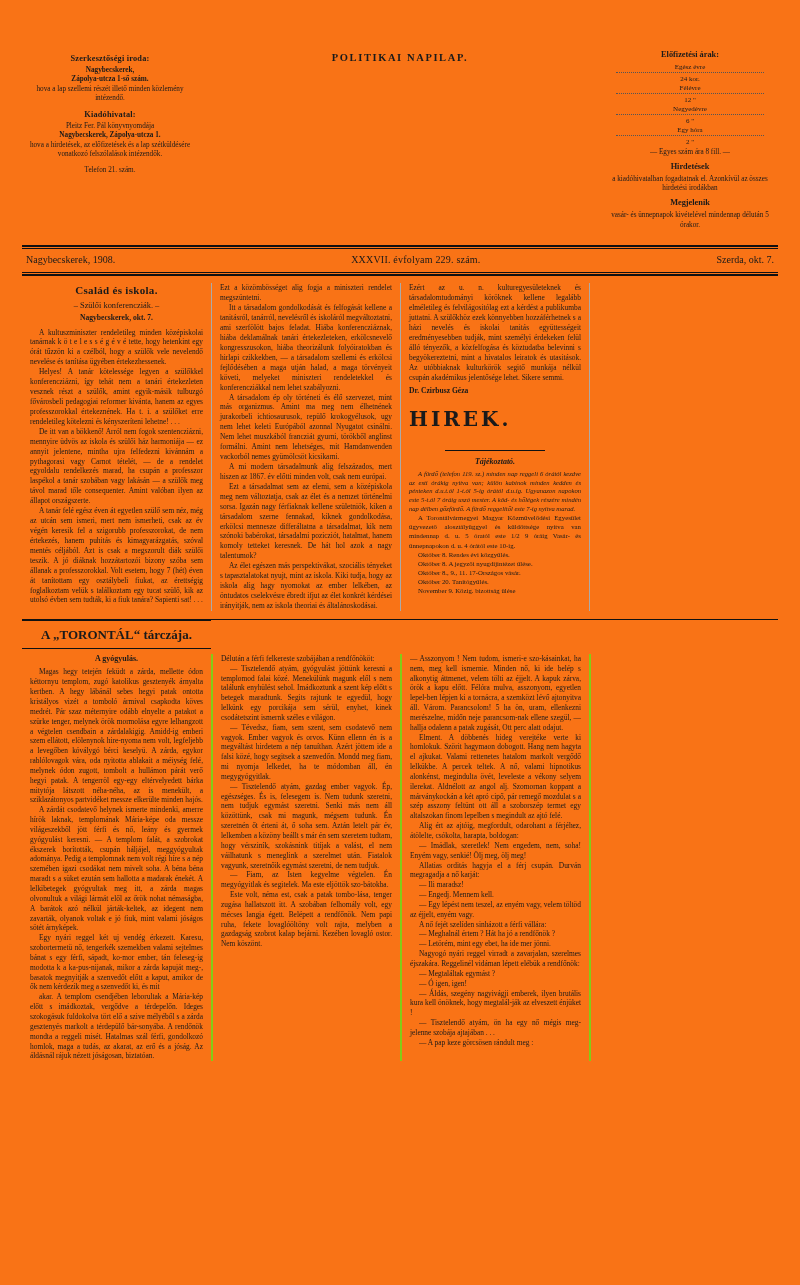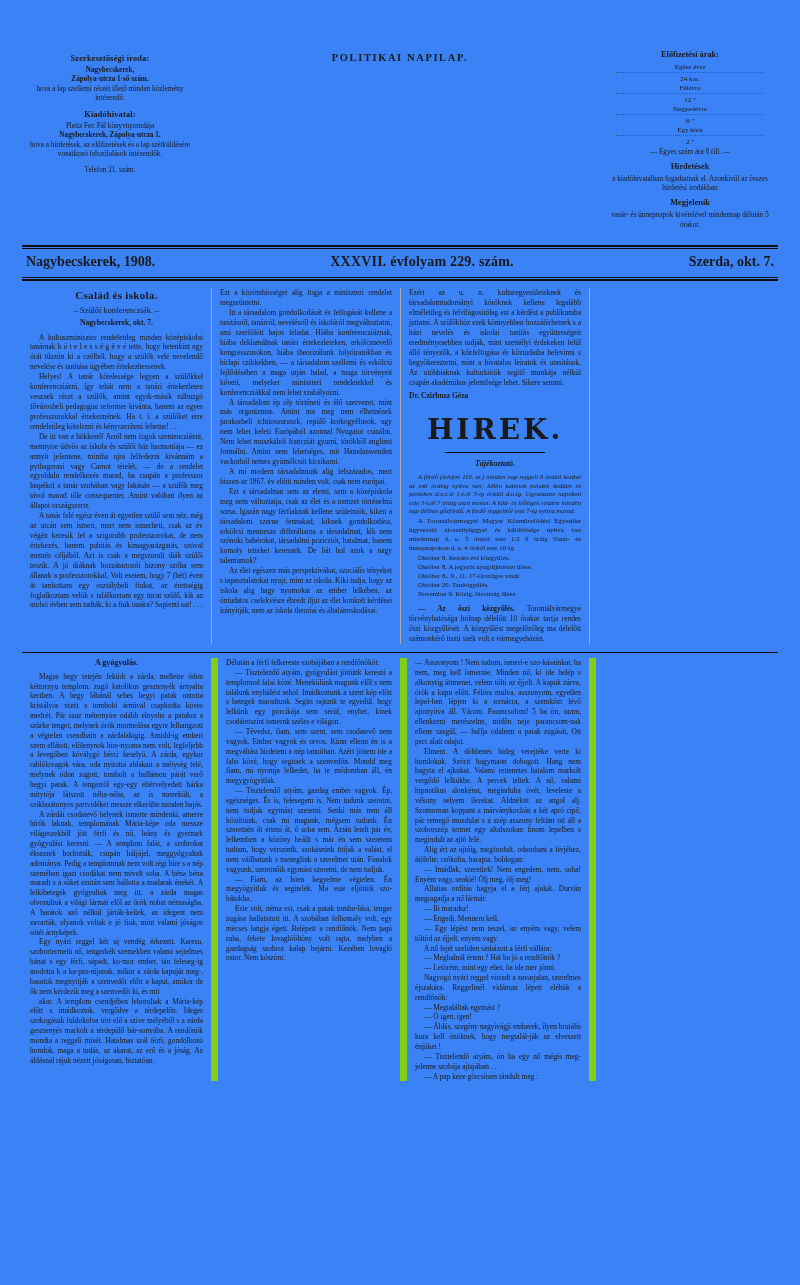--- a/index.html
+++ b/index.html
@@ -13,21 +13,21 @@
     font-family: "Liberation Serif", serif;
     color: #1a1a1a;
     position: relative;
     overflow: hidden;
   }
   .page {
     width: 800px;
     height: 1285px;
     padding: 0;
     box-sizing: border-box;
-    background: #3b82f6;
+    background: #f97316;
     position: relative;
   }
 
   
   .masthead {
     display: flex;
     align-items: flex-start;
     padding: 38px 26px 4px 26px;
     box-sizing: border-box;
   }
@@ -108,22 +108,22 @@
     margin: 6px 22px 0 22px;
   }
   .rule-thin {
     border-top: 1px solid #111;
     margin: 1.5px 22px 0 22px;
   }
   .issuebar {
     display: flex;
     justify-content: space-between;
     align-items: center;
-    font-size: 14px;
-    font-weight: bold;
+    font-size: 10px;
+    font-weight: normal;
     padding: 5px 26px 5px 26px;
   }
   .issuebar .mid { letter-spacing: .2px; }
 
   
   .cols {
     display: flex;
     padding: 7px 22px 0 22px;
     box-sizing: border-box;
     gap: 0;
@@ -163,26 +163,25 @@
     font-weight: bold;
     margin-bottom: 4px;
   }
   .sig {
     text-align: left;
     font-weight: bold;
     font-size: 7.6px;
     margin-top: 3px;
   }
   .hirek-ttl {
-    text-align: center;
     font-family: "DejaVu Serif", serif;
-    font-size: 28px;
+    font-size: 20px;
     font-weight: bold;
     letter-spacing: 3px;
-    margin: 10px 0 4px 0;
+    margin: 10px 0 17px 0;
   }
   .hirek-rule {
     width: 58%;
     margin: 0 auto 6px auto;
     border-top: 1px solid #111;
   }
   .tajek {
     text-align: center;
     font-weight: bold;
     font-size: 8px;
@@ -232,21 +231,21 @@
   }
   .feu-col {
     width: 25%;
     box-sizing: border-box;
     padding: 0 8px;
     font-size: 7.4px;
     line-height: 1.33;
     text-align: justify;
     hyphens: auto;
   }
-  .feu-col + .feu-col { border-left: 7px solid #84cc16; }
+  .feu-col + .feu-col { border-left: 2px solid #84cc16; }
   .feu-col p { margin: 0; text-indent: 9px; }
   .feu-sub {
     text-align: center;
     font-weight: bold;
     font-size: 8px;
     margin: 0 0 3px 0;
   }
 </style>
 </head>
 <body>
@@ -348,31 +347,28 @@
       <div class="hirek-ttl">HIREK.</div>
       <div class="hirek-rule"></div>
       <div class="tajek">Tájékoztató.</div>
       <p class="small-italic">A fürdő (telefon 119. sz.) minden nap reggeli 6 órától kezdve az esti órákig nyitva van; külön kabinok minden kedden és pénteken d.u.t.ól 1-t.ól 5-ig órától d.u.ig. Ugyanazon napokon este 5-t.ól 7 óráig uszó mester. A köd- és hőlégek részére mindén nap délben gőzfürdő. A fürdő reggelitől este 7-ig nyitva marad.</p>
       <p class="dated">A Torontálvármegyei Magyar Közművelődési Egyesület ügyvezető alosztályüggyel és küldöttsége nyitva van mindennap d. u. 5 óratól este 1/2 9 óráig Vasár- és ünnepnapokon d. u. 4 órától este 10-ig.</p>
       <p class="dated">Október 8. Rendes évi közgyűlés.</p>
       <p class="dated">Október 8. A jegyzői nyugdíjintézet ülése.</p>
       <p class="dated">Október 8., 9., 11. 17-Országos vásár.</p>
       <p class="dated">Október 20. Tanítógyűlés.</p>
       <p class="dated">November 9. Közig. bizottság ülése</p>
-      <p style="margin-top:6px;">
-        <b class="lead-dash">— Az őszi közgyűlés.</b>
-        <span>Torontálvármegye törvényhatósága holnap délelőtt 10 órakor tartja rendes őszi közgyűlését. A közgyűlést megelőzőleg ma délelőtt számonkérő tiszti szék volt a vármegyeházán.</span>
-      </p>
     </div>
 
     <div class="col"></div>
   </div>
 
   <div class="feuilleton-sep"></div>
   <div class="feu-wrap">
+    <div class="feu-title-box">A „TORONTÁL“ tárczája.</div>
     <div class="feu-cols">
 
       <div class="feu-col">
         <div class="feu-sub">A gyógyulás.</div>
         <p>Magas hegy tetején feküdt a zárda, mellette ódon kéttornyu templom, zugó katolikus gesztenyék árnyalta kertben. A hegy lábánál sebes hegyi patak ontotta kristályos vizét a tomboló ármival csapkodta köves medrét. Pár szaz méternyire odább elnyelte a patakot a szürke tenger, melynek örök mormolása egyre lelhangzott a végtelen csendbain a zárdalakigig. Amidd-ig emberi szem ellátott, elölenynok hire-nyoma nem volt, legfeljebb a levegőben kóválygó bérci keselyü. A zárda, egykor rablólovagok vára, oda nyitotta ablakait a méiység felé, melynek ódon zugott, tombolt a hullámon párát verő hegyi patak. A tengerröl egy-egy eltérvelyedett bárka mitytója látszott néha-néha, az is menekült, a sziklazátonyos partvidéket messze elkerülte minden hajós.</p>
         <p>A zárdát csodatevő helynek ismerte mindenki, amerre hírök laknak, templomának Mária-képe oda messze világeszekből jött férfi és nő, leány és gyermek gyógyulást keresni. — A templom falát, a szobrokat ékszerek borították, csupán háljájel, meggyógyultak adománya. Pedig a templomnak nem volt régi híre s a nép szemében igazi csodákat nem mivelt soha. A béna béna maradt s a süket ezután sem hallotta a madarak énekét. A lelkibetegek gyógyultak meg itt, a zárda magas olvonultuk a világi lármát elől az őrök nohat némaságba, A barátok azó nélkül járták-keltek, az idegent nem zavarták, olyanok voltak e jó fiuk, mint valami jóságos sötét árnyképek.</p>
         <p>Egy nyári reggel két uj vendég érkezett. Karesu, szobortermetü nő, tengerkék szemekben valami sejtelmes bánat s egy férfi, sápadt, ko-mor ember, tán feleseg-ig modotta k a ka-pus-nijanak, mikor a zárda kapuját meg-, basatok megnyitják a szenvedőt előtt a kaput, amikor de ők nem kérdezik meg a szenvedőt ki, és mit</p>
         <p>akar. A templom csendjében leborultak a Mária-kép előtt s imádkoztak, vergődve a térdepelőn. Ideges szokogásuk fuldokolva tört elő a szive mélyéből s a zárda gesztenyés markolt a térdepülő bár-sonyába. A rendőnök mondta a reggeli misét. Hatalmas szál férfi, gondolkozó homlok, maga a tudás, az akarat, az erő és a jóság. Az áldásnál rájuk nézett jóságosan, biztatóan.</p>
       </div>
 
@@ -383,21 +379,21 @@
         <p>— Tisztelendő atyám, gazdag ember vagyok. Ép, egészséges. És is, felesegem is. Nem tudunk szeretni, nem tudjuk egymást szeretni. Senki más nem áll közöttünk, csak mi magunk, mégsem tudunk. Én szeretnén őt érteni át, ő soha sem. Aztán letelt pár év, lelkemben a közöny beállt s már én sem szeretem tudtam, hogy vérsziník, szokásnink titíjak a valást, el nem váilhatunk s meneglink a szerelmet után. Fiatalok vagyunk, szeretnőik egymást szeretni, de nem tudjuk.</p>
         <p>— Fiam, az Isten kegyelme végtelen. Én megyógyitlak és segitelek. Ma este eljöttök szo-bátokba.</p>
         <p>Este volt, néma est, csak a patak tombo-lása, tenger zugása hallatszott itt. A szobában felhomály volt, egy mécses langja égett. Belépett a rendfőnök. Nem papi ruha, fekete lovaglóöltöny volt rajta, melyben a gazdagság szobrot kalap bejárni. Kezében lovagló ostor. Nem köszönt.</p>
       </div>
 
       <div class="feu-col">
         <p class="noind" style="text-indent:0">— Asszonyom ! Nem tudom, ismeri-e szo-kásainkat, ha nem, meg kell ismernie. Minden nő, ki ide belép s alkonytig áttmenet, velem tölti az éjjelt. A kapuk zárva, örök a kapu előtt. Félóra mulva, asszonyom, egyetlen lepel-ben lépjen ki a tornácra, a szemközt lévő ajtonyitva áll. Várom. Parancsolom! 5 ha ön, uram, ellenkezni merészelne, midőn neje parancsom-nak ellene szegül, — hallja odalenn a patak zugását, Ott perc alatt odajut.</p>
         <p>Elment. A döbbenés hideg verejtéke verte ki homlokuk. Szörit hagymaon dobogott. Hang nem hagyta el ajkukat. Valami rettenetes hatalom markolt vergődő lelkükbe. A percek teltek. A nő, valami hipnotikus alonkénst, megindulta övét, leveleste a vékony selyem ilerekat. Aldnélott az angol alj. Szomornan koppant a márványkockán a két apró cipő, pár remegő mozdulat s a szép asszony feltünt ott áll a szoborszép termet egy altalszokan finom lepelben s megindult az ajtó felé.</p>
         <p>Alig ért az ajtóig, megfordult, odarohant a férjéhez, átölelte, csókolta, harapta, boldogan:</p>
         <p>— Imádlak, szeretlek! Nem engedem, nem, soha! Enyém vagy, senkié! Ölj meg, ölj meg!</p>
-        <p>Allatias orditás hagyja el a férj ajakát. Durván megragadja a nő lármát:</p>
+        <p>Allatias orditás hagyja el a férj csupán. Durván megragadja a nő karját:</p>
         <p>— Ili maradsz!</p>
         <p>— Engedj. Mennem kell.</p>
         <p>— Egy lépést nem teszel, az enyém vagy, velem töltöd az éjjelt, enyém vagy.</p>
         <p>A nő fejét szelíden sinházott a férfi vállára:</p>
         <p>— Meghalnál értem ? Hát ha jó a rendfőnök ?</p>
         <p>— Letörém, mint egy ebet, ha ide mer jönni.</p>
         <p>Nagyogó nyári reggel virradt a zavarjalan, szerelmes éjszakára. Reggelinél vidáman lépett elébük a rendfőnök:</p>
         <p>— Megtaláltak egymást ?</p>
         <p>— Ó igen, igen!</p>
         <p>— Áldás, szegény nagyivágji emberek, ilyen brutális kura kell önöknek, hogy megtalál-ják az elveszett énjüket !</p>

